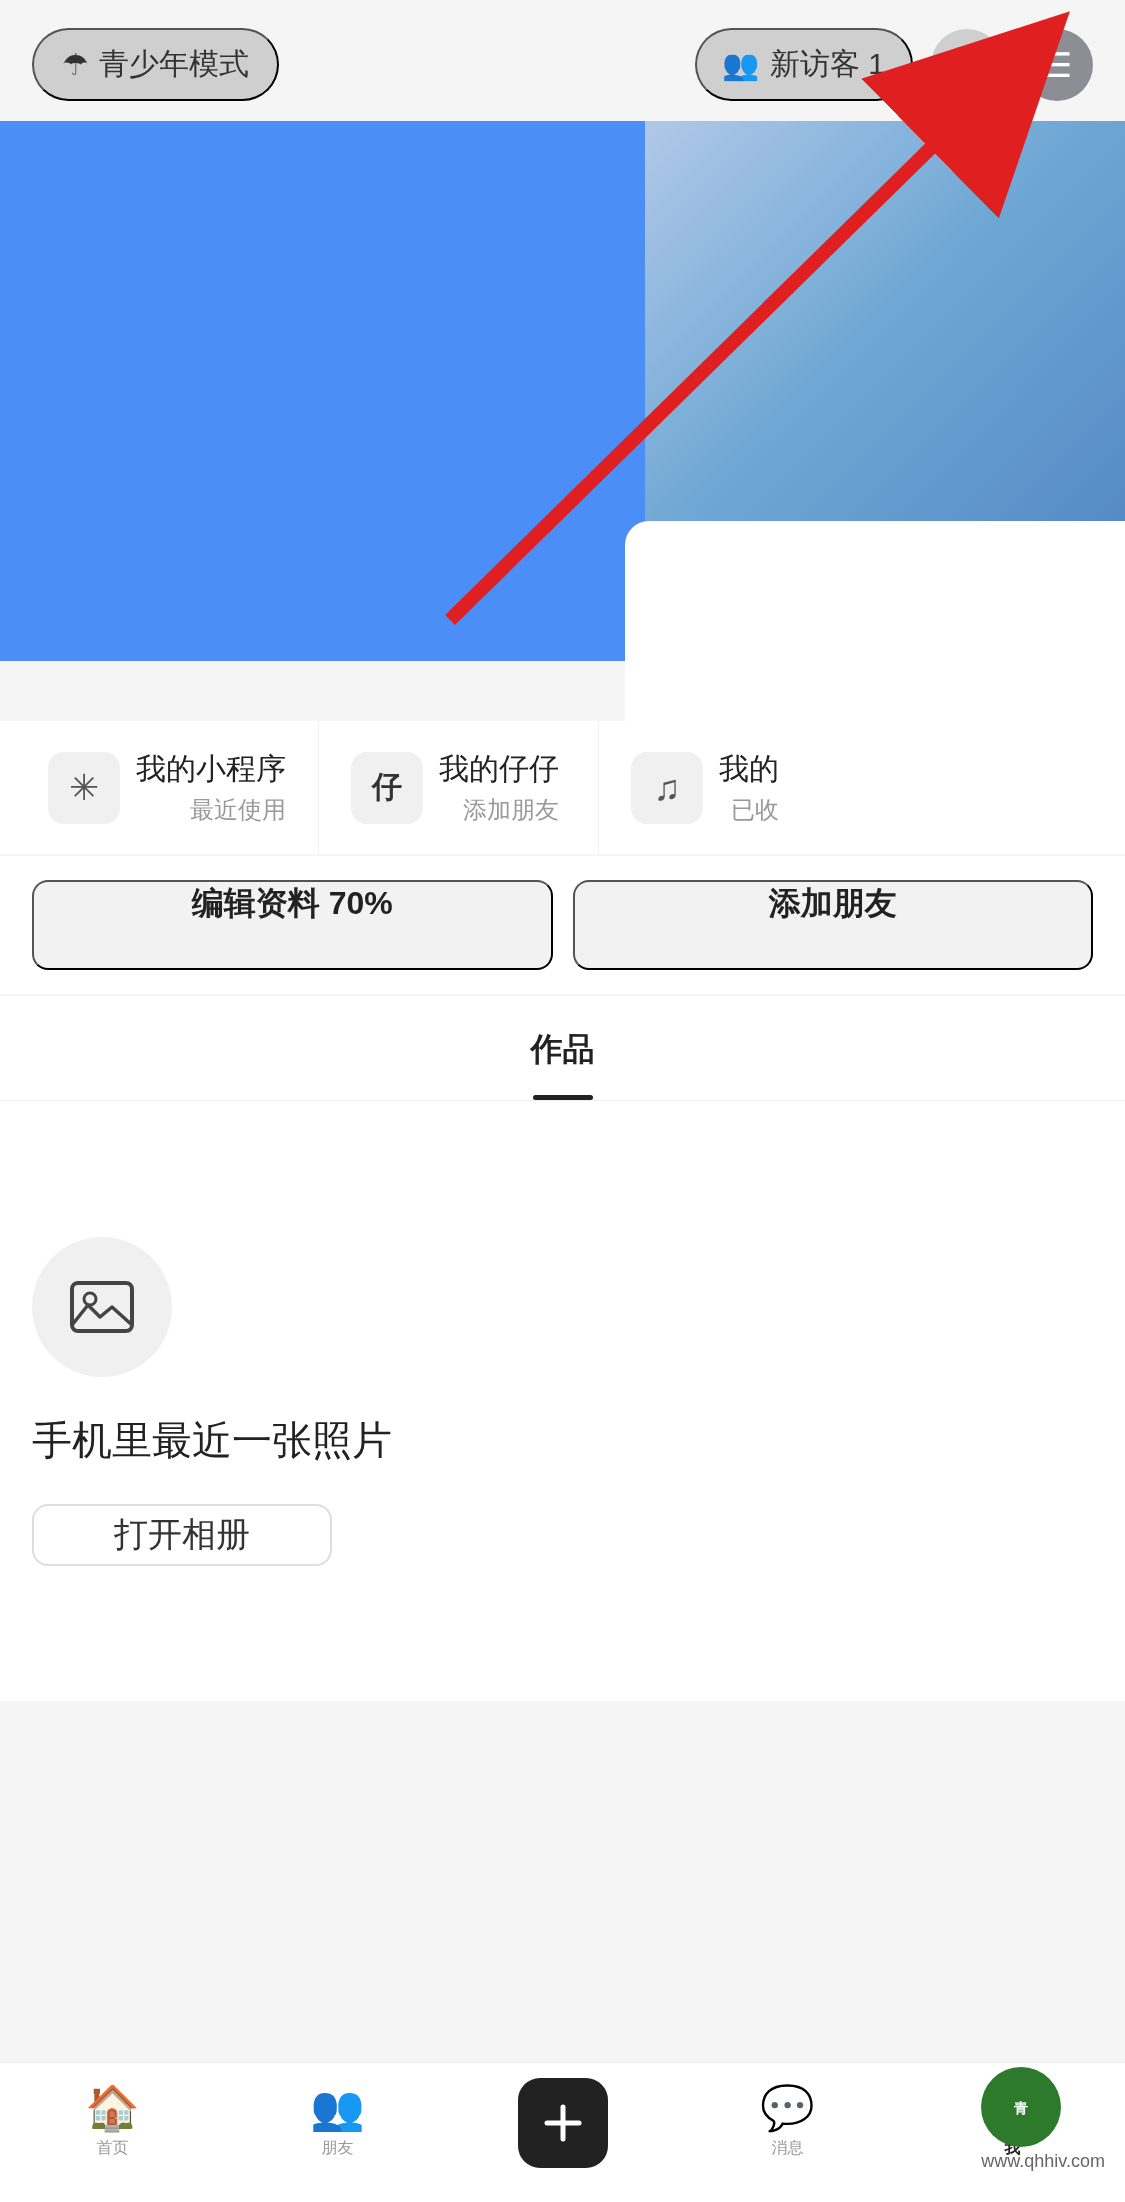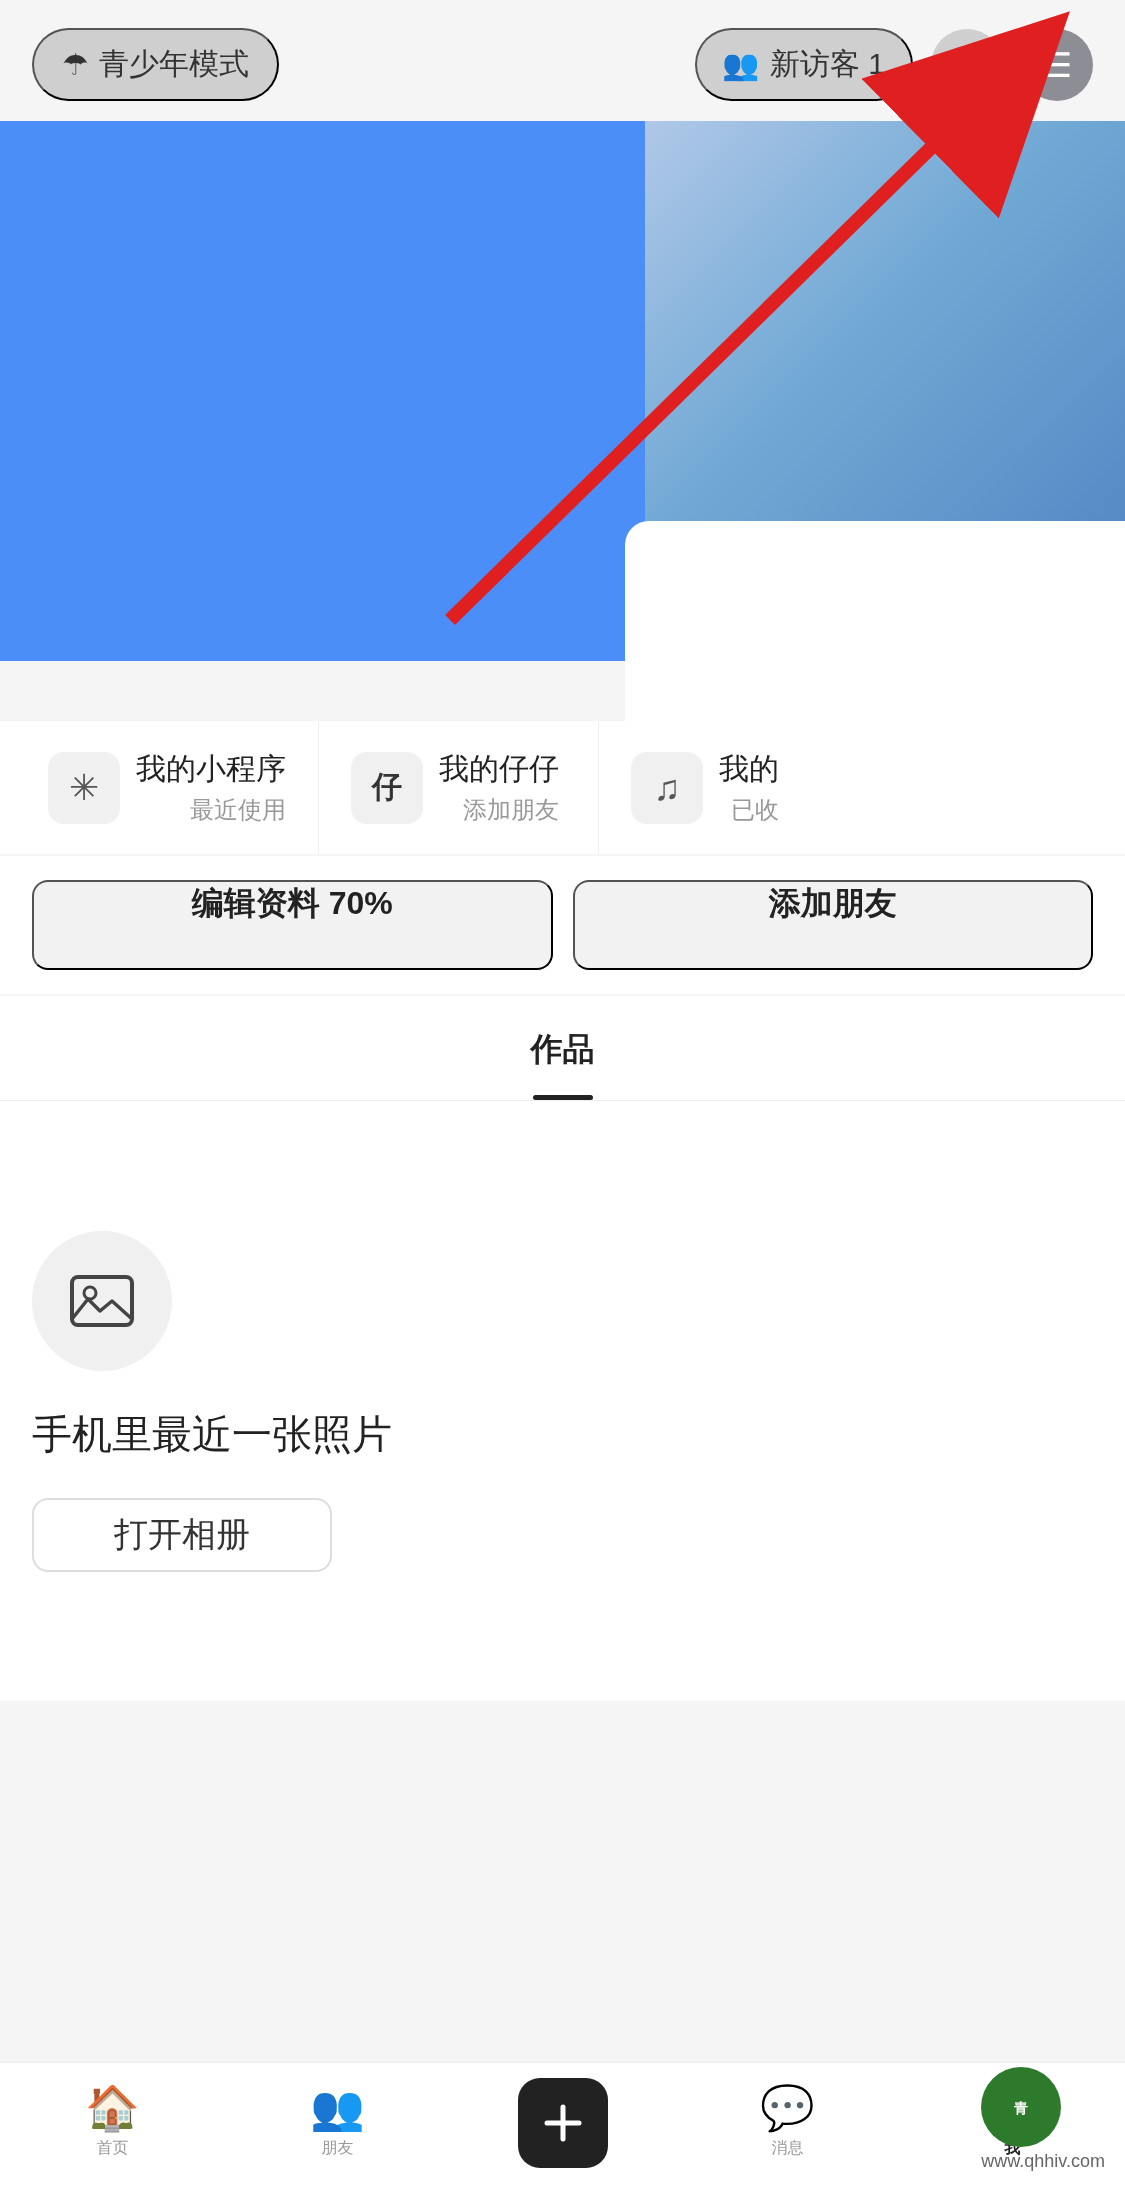--- a/index.html
+++ b/index.html
@@ -243,21 +243,21 @@
       height: 72px;
     }
     .empty-text {
       font-size: 40px;
       color: #222;
       font-weight: 400;
     }
     .open-album-btn {
       border: 2px solid #ddd;
       border-radius: 16px;
-      padding: 12px 80px;
+      padding: 6px 80px;
       font-size: 34px;
       color: #333;
       background: #fff;
       cursor: pointer;
       font-weight: 500;
     }
 
     
     .bottom-nav {
       position: fixed;

